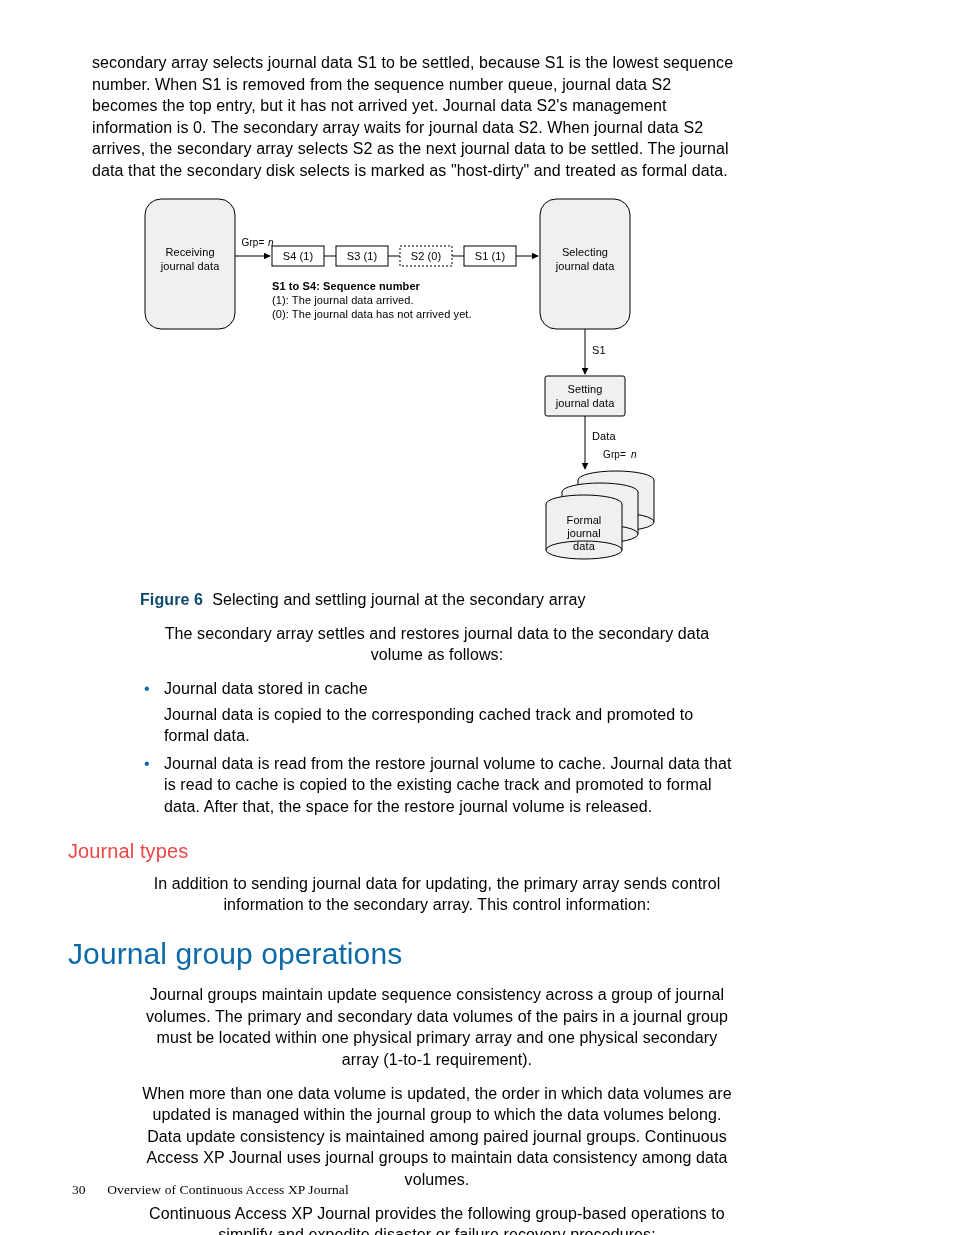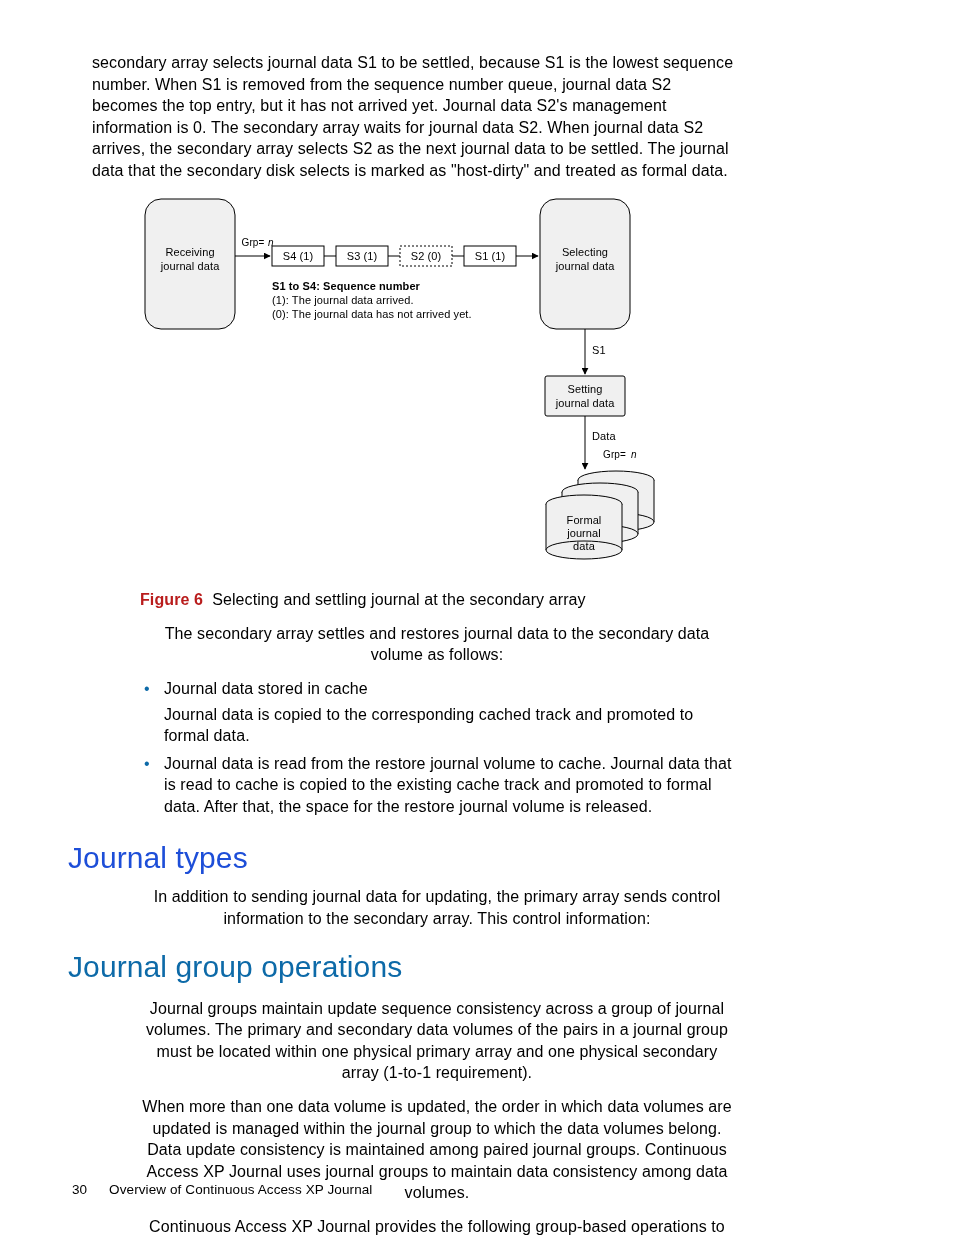--- a/index.html
+++ b/index.html
@@ -32,21 +32,21 @@
   p.body-indent {
     margin: 0 0 12px 48px;
     font-weight: 300;
     text-align: center;
   }
   .figure-caption {
     margin: 14px 0 12px 48px;
     font-weight: 300;
   }
   .figure-label {
-    color: #b91c1c;
+    color: #0c4a6e;
     font-weight: 600;
   }
   ul.bullets {
     list-style: none;
     margin: 4px 0 14px 48px;
     padding: 0;
   }
   ul.bullets > li {
     position: relative;
     padding-left: 24px;
@@ -59,38 +59,39 @@
     left: 4px;
     top: 0;
     color: #0d6aa8;
     font-size: 16px;
   }
   ul.bullets > li .sub {
     display: block;
     margin-top: 4px;
   }
   h2.section {
-    color: #1d4ed8;
-    font-weight: 300;
-    font-size: 30px;
+    color: #ef4444;
+    font-weight: 300;
+    font-size: 20px;
     margin: 20px 0 8px -24px;
   }
   h1.section-main {
     color: #0d6aa8;
     font-weight: 400;
     font-size: 30px;
     margin: 18px 0 10px -24px;
   }
   .footer {
     position: absolute;
     left: 72px;
     bottom: 36px;
     font-size: 13.5px;
     font-weight: 300;
     color: #000;
+    font-family: Liberation Serif, serif;
   }
   .footer .pagenum { margin-right: 18px; }
   
   .diagram-wrap {
     margin: 12px 0 0 48px;
   }
   svg text {
     font-family: Arial, Helvetica, sans-serif;
   }
 </style>

